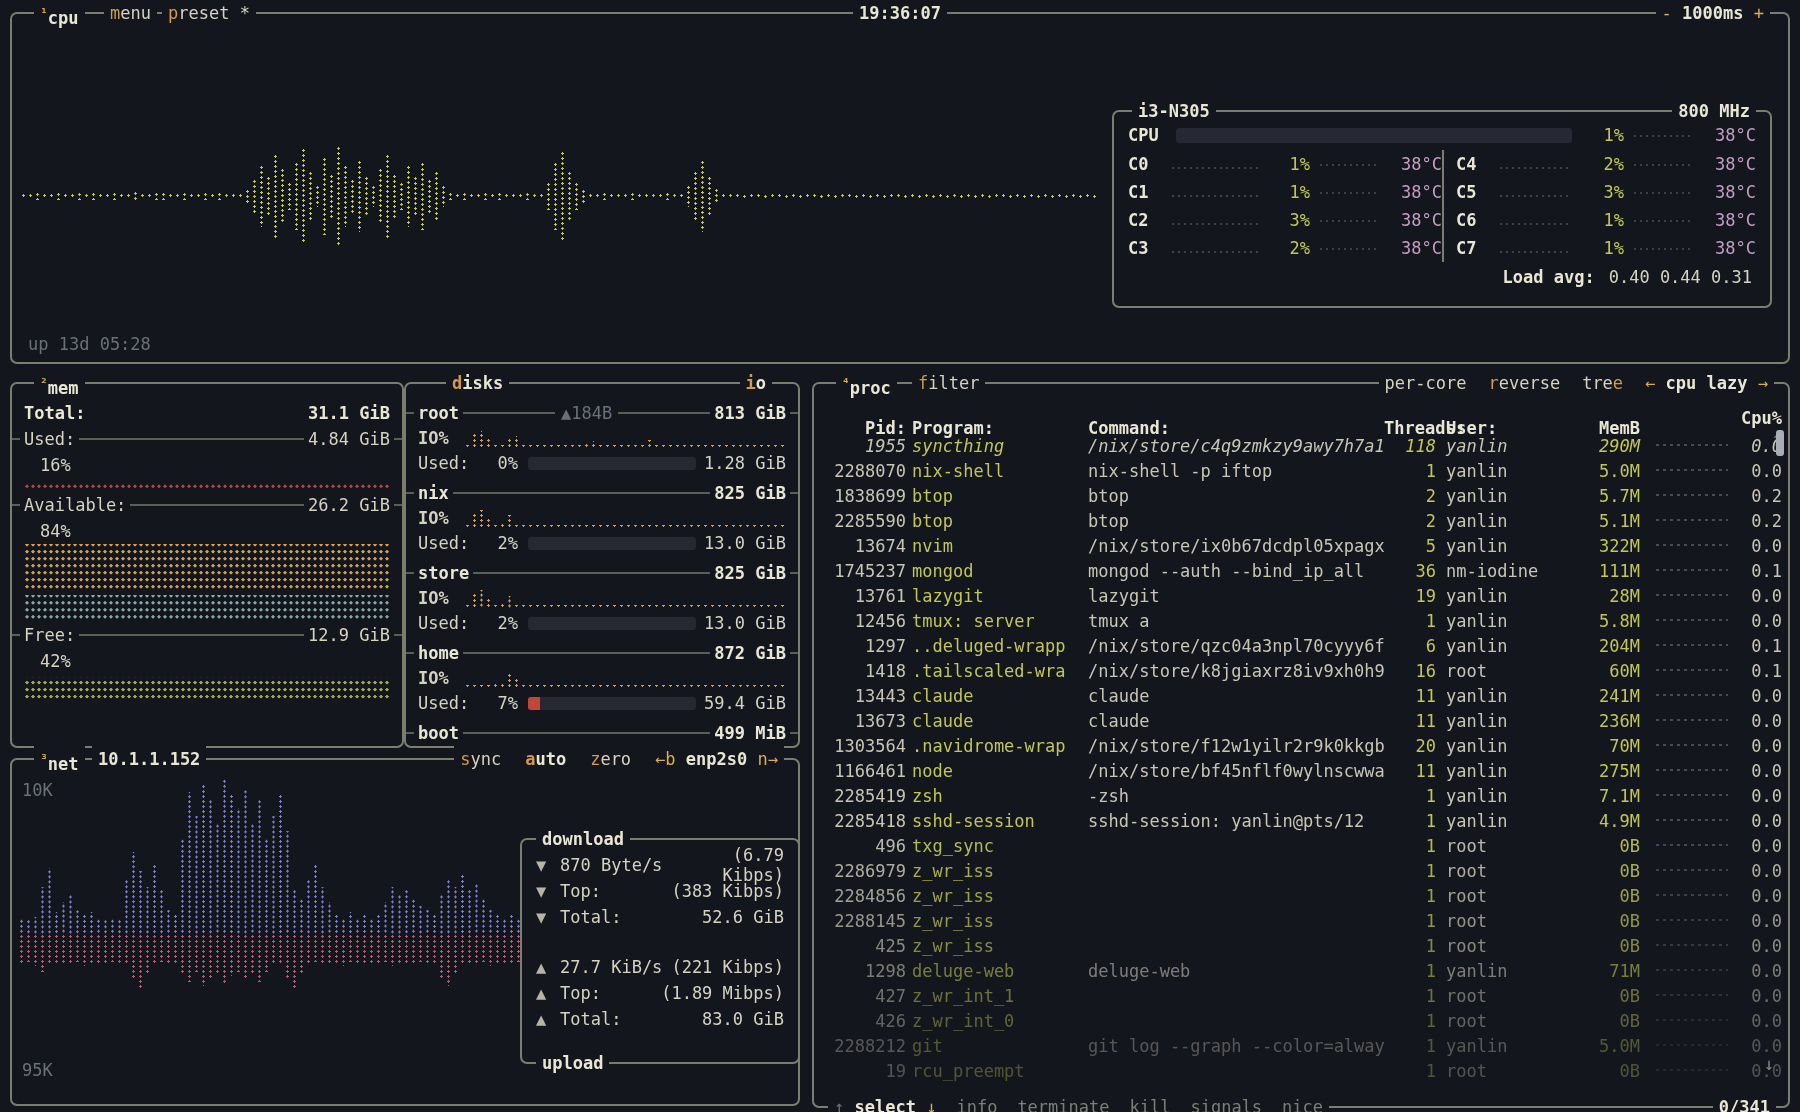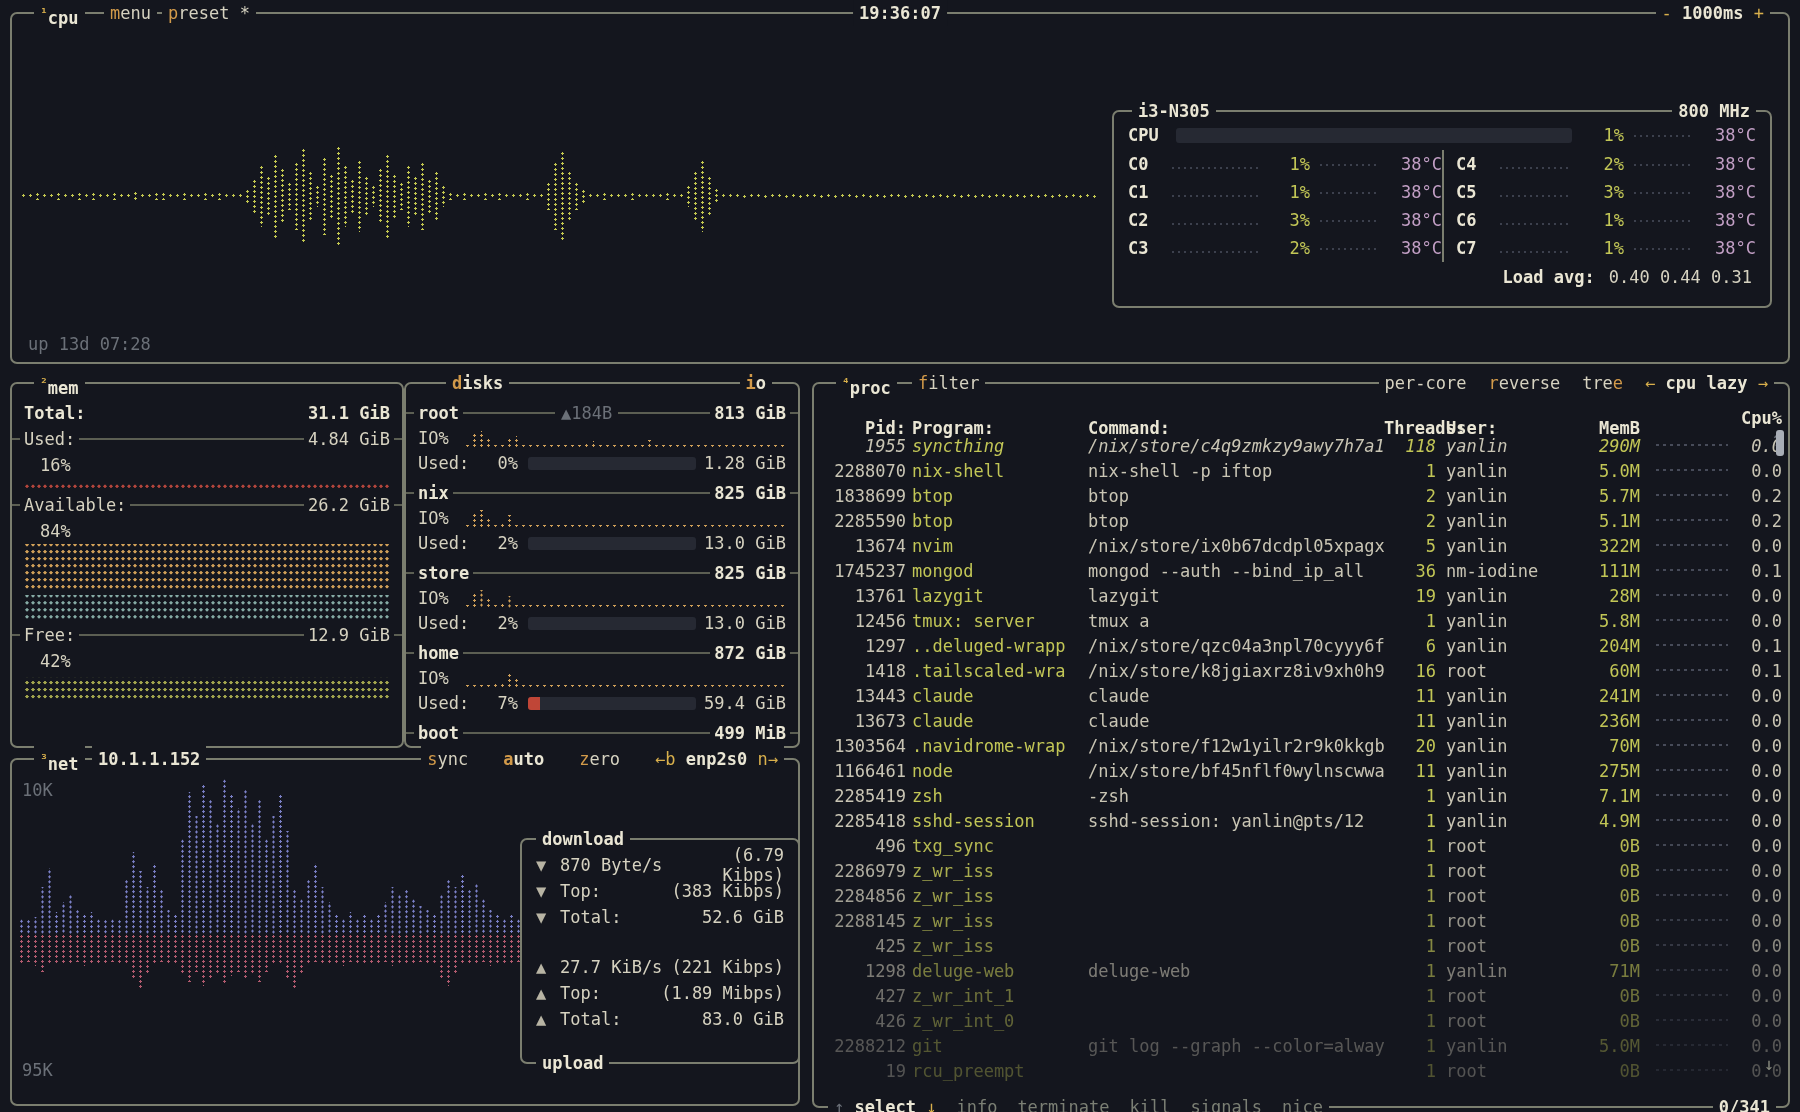--- a/index.html
+++ b/index.html
@@ -50,21 +50,21 @@
   .divider .lab { margin-left:-4px; }
   .divider .val { margin-right:-4px;text-align:center; }
   .pctrow { height:26px; line-height:26px; padding-left:16px; }
   .bandwrap { position:relative; }
   .band { position:absolute; bottom:2px; left:0; right:0; }
   
   #disks-box { left:404px; top:382px; width:396px; height:366px; padding:8px 12px; }
   .dentry { margin-bottom:4px; }
   .dname { font-weight:700; color:#eae6d4; }
   .iorow { display:flex; align-items:center; height:24px; }
-  .iorow .lab { width:46px; }
+  .iorow .lab { width:46px;font-weight:bold; }
   .iospark { position:relative; flex:1; height:20px; }
   .usedrow { display:flex; align-items:center; height:26px; }
   .usedrow .lab { width:62px; }
   .usedrow .upct { width:38px; text-align:right; margin-right:10px; }
   .ubar { width:168px; height:13px; background:#262933; border-radius:3px; overflow:hidden; }
   .ubar .fill { height:100%; background:var(--bar_red); }
   .usedrow .uval { flex:1; text-align:right; }
   
   #net-box { left:10px; top:758px; width:790px; height:348px; }
   #net-graph-down { left:6px; top:16px; width:774px; height:158px; }
@@ -256,21 +256,21 @@
       <div class="gcol" style="left: 1015px; width: 6px; height: 4.48px; top: 53.76px; background-image: radial-gradient(rgb(195, 199, 79) 1.5px, transparent 1.6px); background-size: 7px 5px;"></div>
       <div class="gcol" style="left: 1022px; width: 6px; height: 5.6px; top: 53.2px; background-image: radial-gradient(rgb(195, 199, 79) 1.5px, transparent 1.6px); background-size: 7px 5px;"></div>
       <div class="gcol" style="left: 1029px; width: 6px; height: 4.48px; top: 53.76px; background-image: radial-gradient(rgb(195, 199, 79) 1.5px, transparent 1.6px); background-size: 7px 5px;"></div>
       <div class="gcol" style="left: 1036px; width: 6px; height: 5.6px; top: 53.2px; background-image: radial-gradient(rgb(195, 199, 79) 1.5px, transparent 1.6px); background-size: 7px 5px;"></div>
       <div class="gcol" style="left: 1043px; width: 6px; height: 4.48px; top: 53.76px; background-image: radial-gradient(rgb(195, 199, 79) 1.5px, transparent 1.6px); background-size: 7px 5px;"></div>
       <div class="gcol" style="left: 1050px; width: 6px; height: 5.6px; top: 53.2px; background-image: radial-gradient(rgb(195, 199, 79) 1.5px, transparent 1.6px); background-size: 7px 5px;"></div>
       <div class="gcol" style="left: 1057px; width: 6px; height: 4.48px; top: 53.76px; background-image: radial-gradient(rgb(195, 199, 79) 1.5px, transparent 1.6px); background-size: 7px 5px;"></div>
       <div class="gcol" style="left: 1064px; width: 6px; height: 5.6px; top: 53.2px; background-image: radial-gradient(rgb(195, 199, 79) 1.5px, transparent 1.6px); background-size: 7px 5px;"></div>
       <div class="gcol" style="left: 1071px; width: 6px; height: 4.48px; top: 53.76px; background-image: radial-gradient(rgb(195, 199, 79) 1.5px, transparent 1.6px); background-size: 7px 5px;"></div>
     </div>
-  <div id="uptime" class="dim">up 13d 07:28</div>
+  <div id="uptime" class="dim">up 13d 05:28</div>
 
   <div id="i3-box">
     <span class="blabel b" style="left:18px;">i3-N305</span>
     <span class="blabel b" style="right:14px;">800 MHz</span>
     <div class="inner">
       <div class="cpurow">
         <span class="nm">CPU</span>
         <div class="cpubar"></div>
         <span class="pct">1%</span>
         <span class="dots2 dim-dots"></span>
@@ -647,21 +647,21 @@
           <span class="lab dname">boot</span>
           <span class="val b">499 MiB</span>
         </div>
       </div>
     </div>
 </div>
 
 <div class="box" id="net-box">
   <span class="blabel" style="left:22px;"><span class="sup">³</span><span class="b">net</span></span>
   <span class="blabel b" style="left:80px;">10.1.1.152</span>
-  <span class="blabel" style="right:14px; display:flex; gap:35px;">
+  <span class="blabel" style="right:14px; display:flex; gap:24px;">
     <span class="hk1"><span class="hot">s</span>ync</span>
     <span class="hk1 b"><span class="hot">a</span>uto</span>
     <span class="hk1"><span class="hot">z</span>ero</span>
     <span><span class="yel">←b</span>&nbsp;<span class="b">enp2s0</span>&nbsp;<span class="yel">n→</span></span>
   </span>
 
   <div class="graph" id="net-graph-down">
       <div class="gcol" style="left: 0px; width: 6px; height: 15.8px; bottom: 0px; background-position: left bottom; background-image: radial-gradient(rgb(123, 128, 200) 1.5px, transparent 1.6px); background-size: 7px 5px;"></div>
       <div class="gcol" style="left: 7px; width: 6px; height: 14.22px; bottom: 0px; background-position: left bottom; background-image: radial-gradient(rgb(123, 128, 200) 1.5px, transparent 1.6px); background-size: 7px 5px;"></div>
       <div class="gcol" style="left: 14px; width: 6px; height: 17.38px; bottom: 0px; background-position: left bottom; background-image: radial-gradient(rgb(123, 128, 200) 1.5px, transparent 1.6px); background-size: 7px 5px;"></div>

